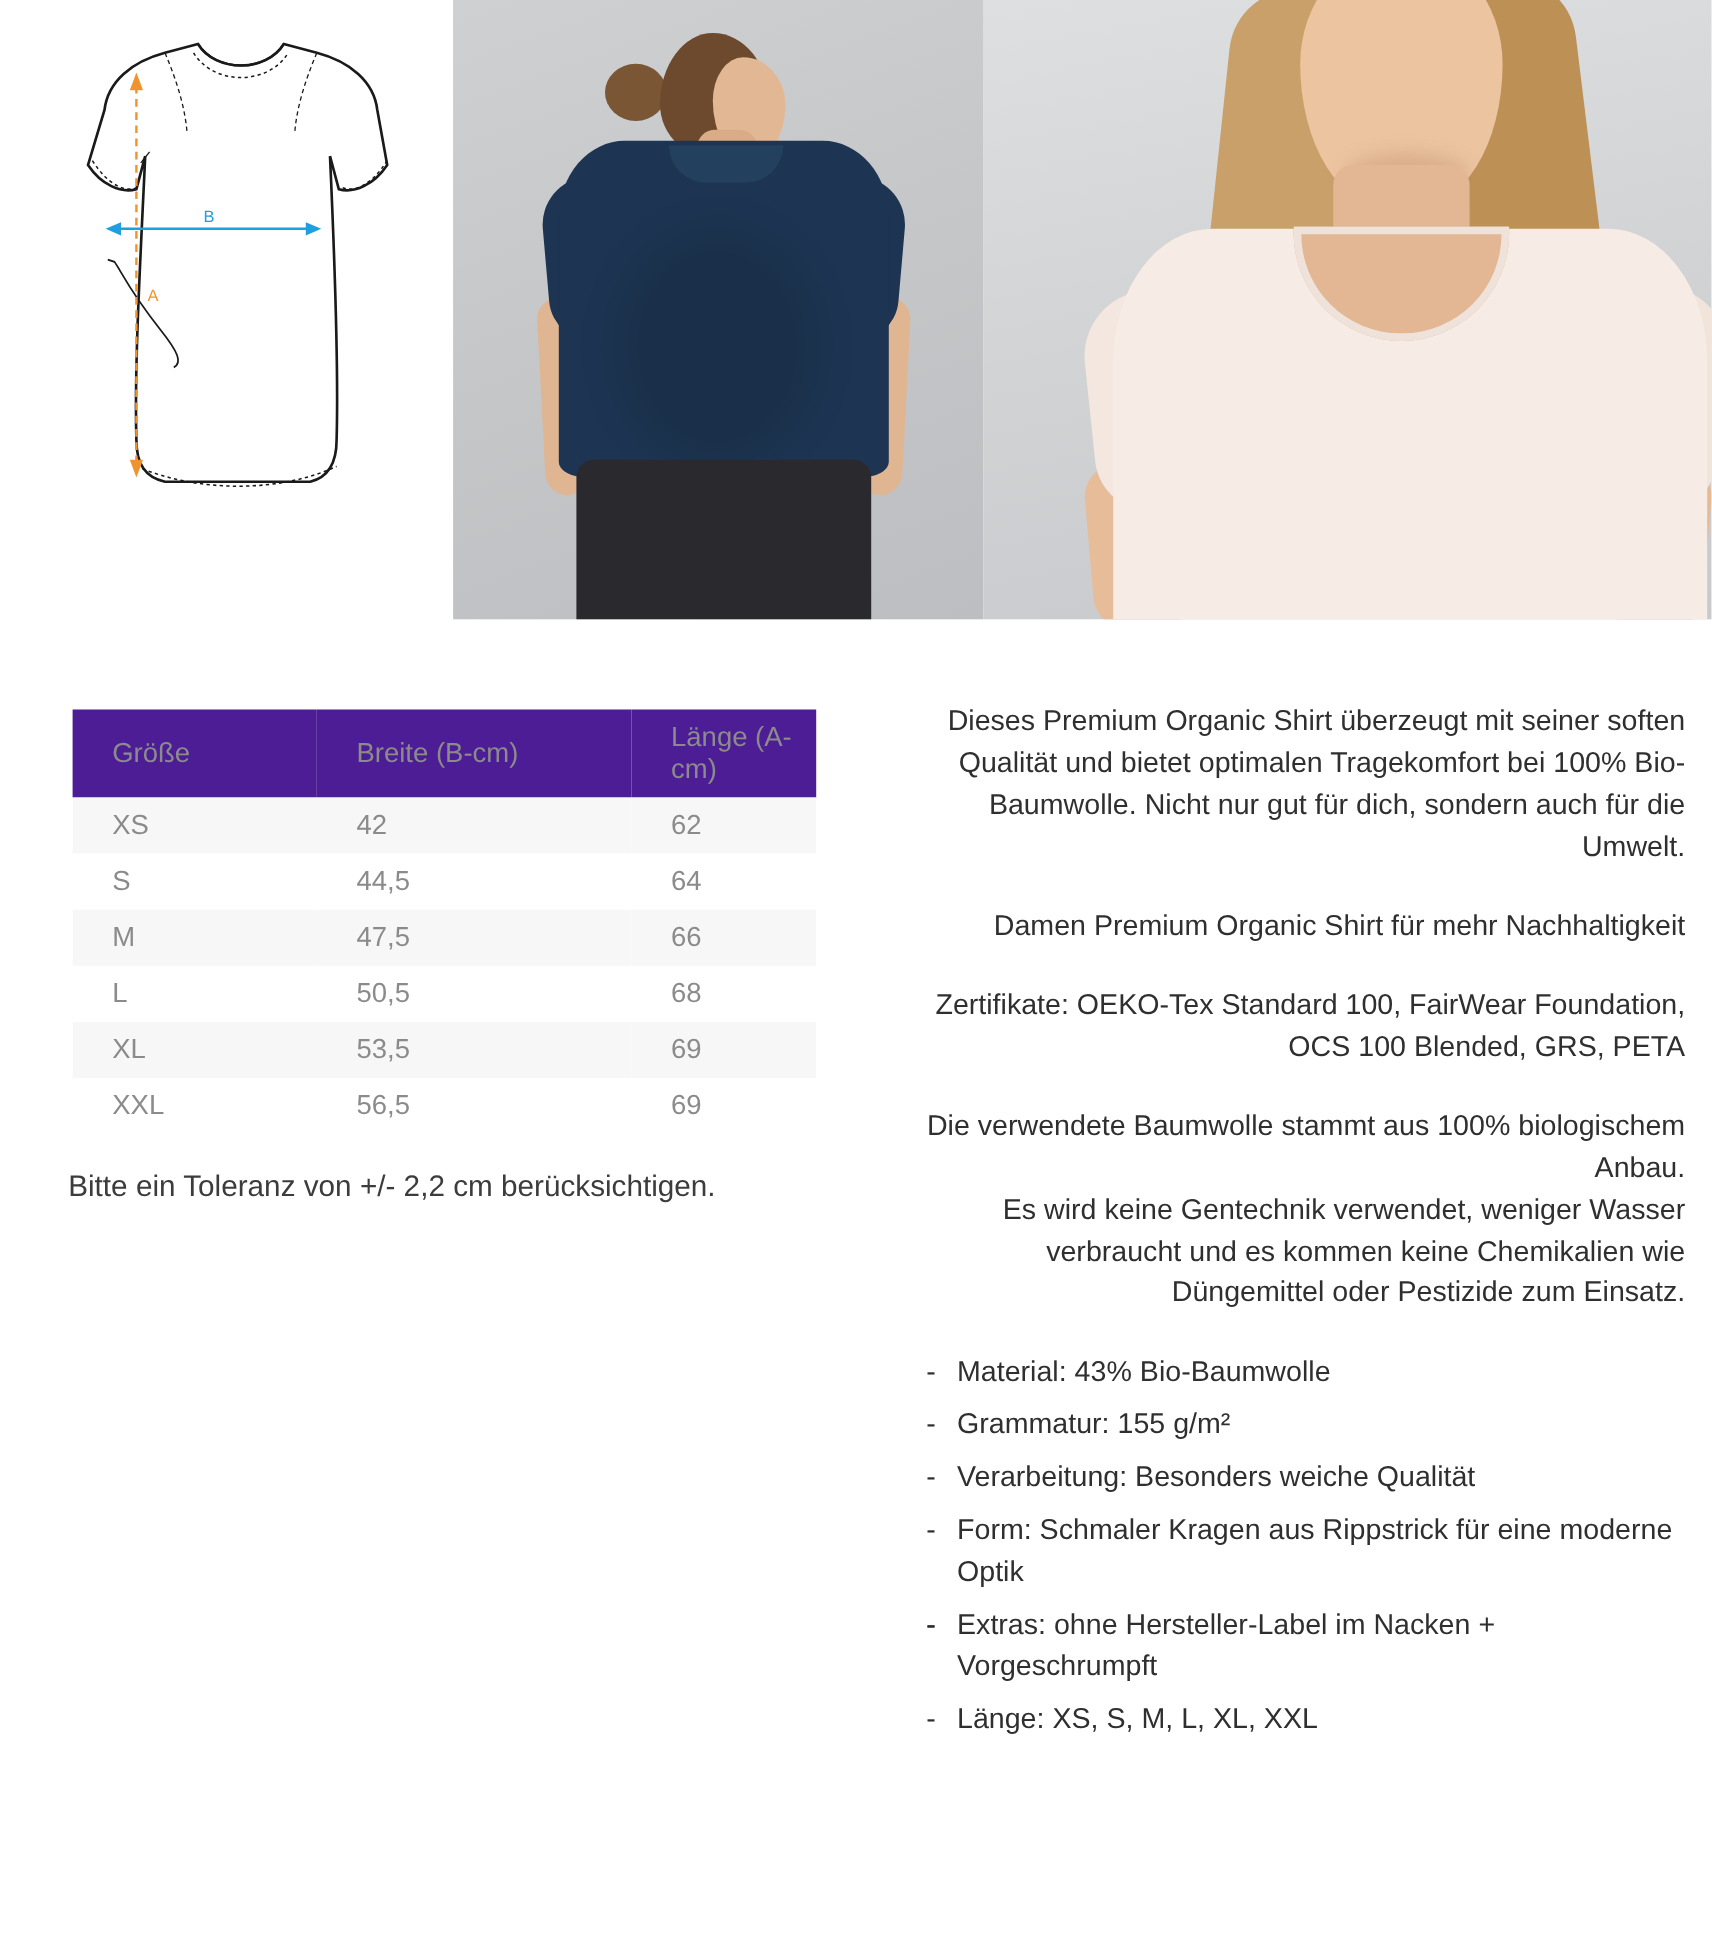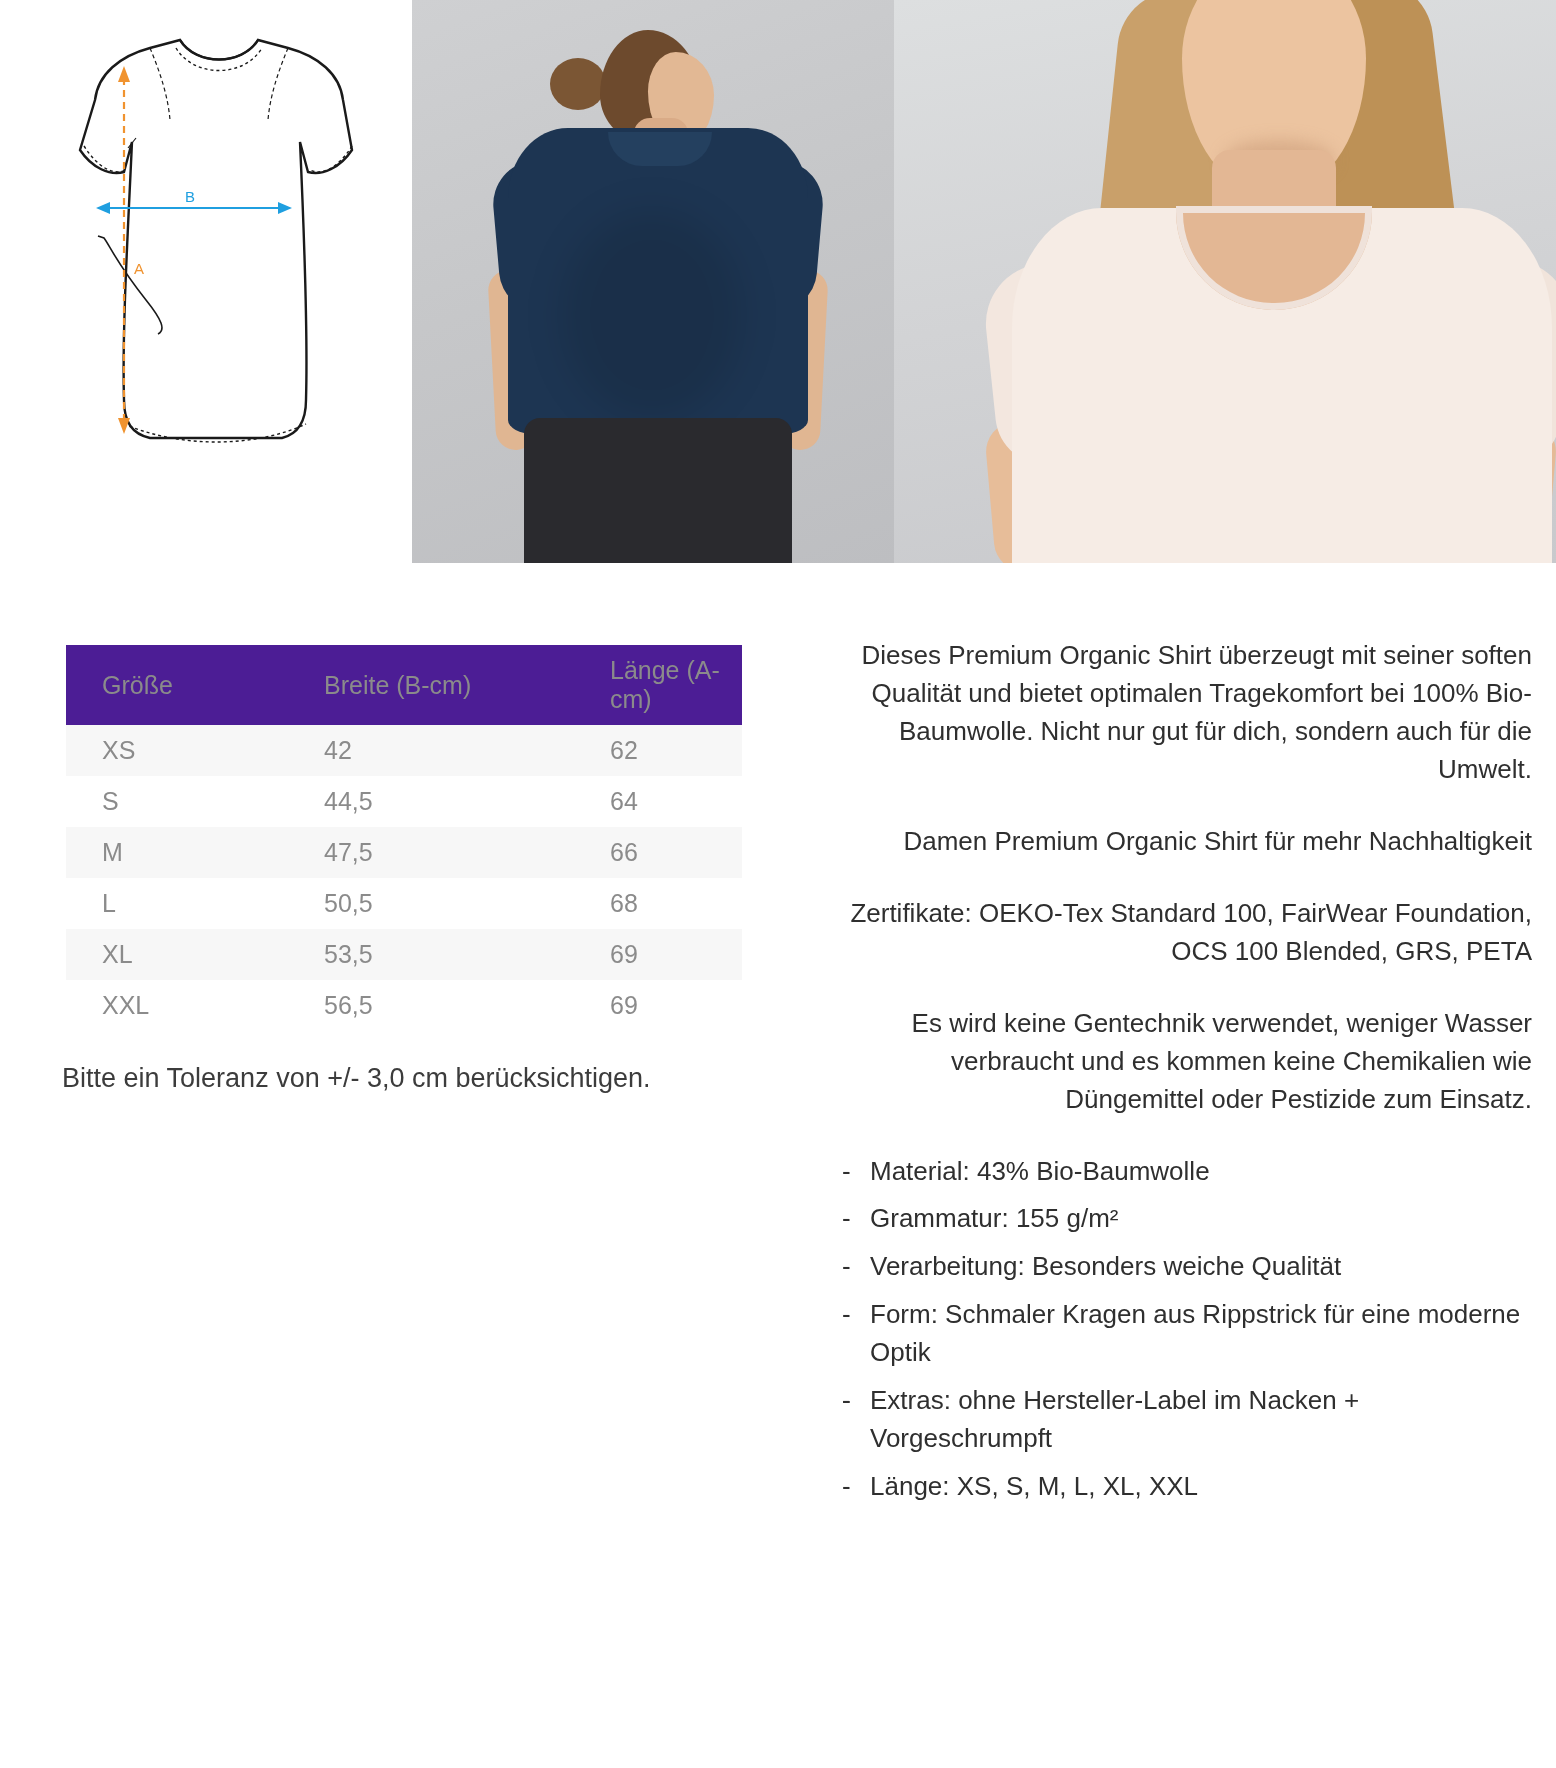--- a/index.html
+++ b/index.html
@@ -346,26 +346,27 @@
         <td>69</td>
       </tr>
       <tr>
         <td>XXL</td>
         <td>56,5</td>
         <td>69</td>
       </tr>
     </tbody>
   </table>
 
-  <div class="tolerance">Bitte ein Toleranz von +/- 3,0 cm berücksichtigen.</div>
+  <div class="tolerance">Bitte ein Toleranz von +/- 2,2 cm berücksichtigen.</div>
 
   <div class="desc">
     <p>Dieses Premium Organic Shirt überzeugt mit seiner soften Qualität und bietet optimalen Tragekomfort bei 100% Bio-Baumwolle. Nicht nur gut für dich, sondern auch für die Umwelt.</p>
     <p>Damen Premium Organic Shirt für mehr Nachhaltigkeit</p>
     <p>Zertifikate: OEKO-Tex Standard 100, FairWear Foundation, OCS 100 Blended, GRS, PETA</p>
+    <p class="tight" style="margin-bottom:0">Die verwendete Baumwolle stammt aus 100% biologischem Anbau.</p>
     <p>Es wird keine Gentechnik verwendet, weniger Wasser verbraucht und es kommen keine Chemikalien wie Düngemittel oder Pestizide zum Einsatz.</p>
 
     <ul class="features">
       <li>
         <span class="dash">-</span>
         <span>Material: 43% Bio-Baumwolle</span>
       </li>
       <li>
         <span class="dash">-</span>
         <span>Grammatur: 155 g/m²</span>

